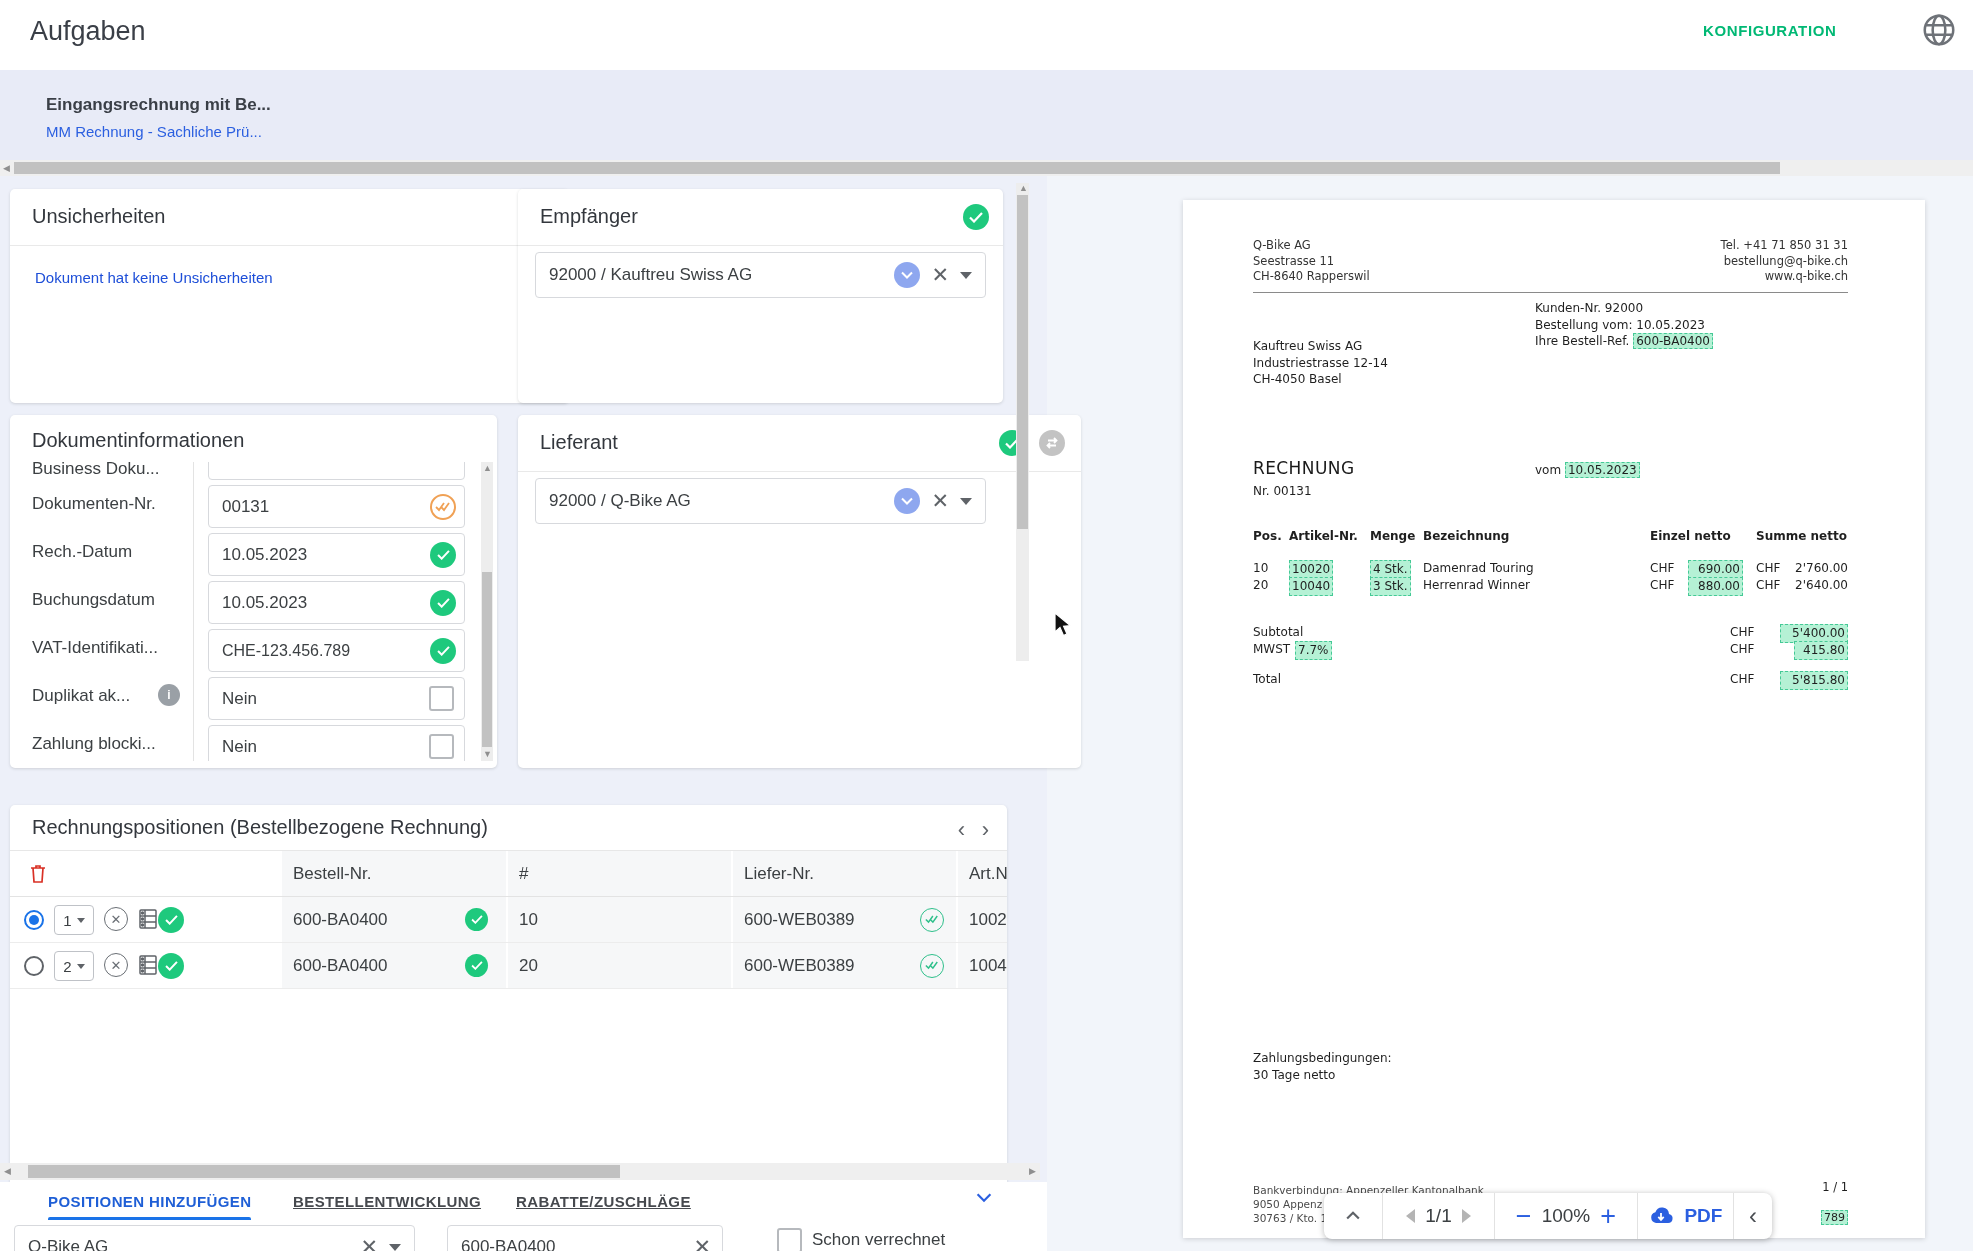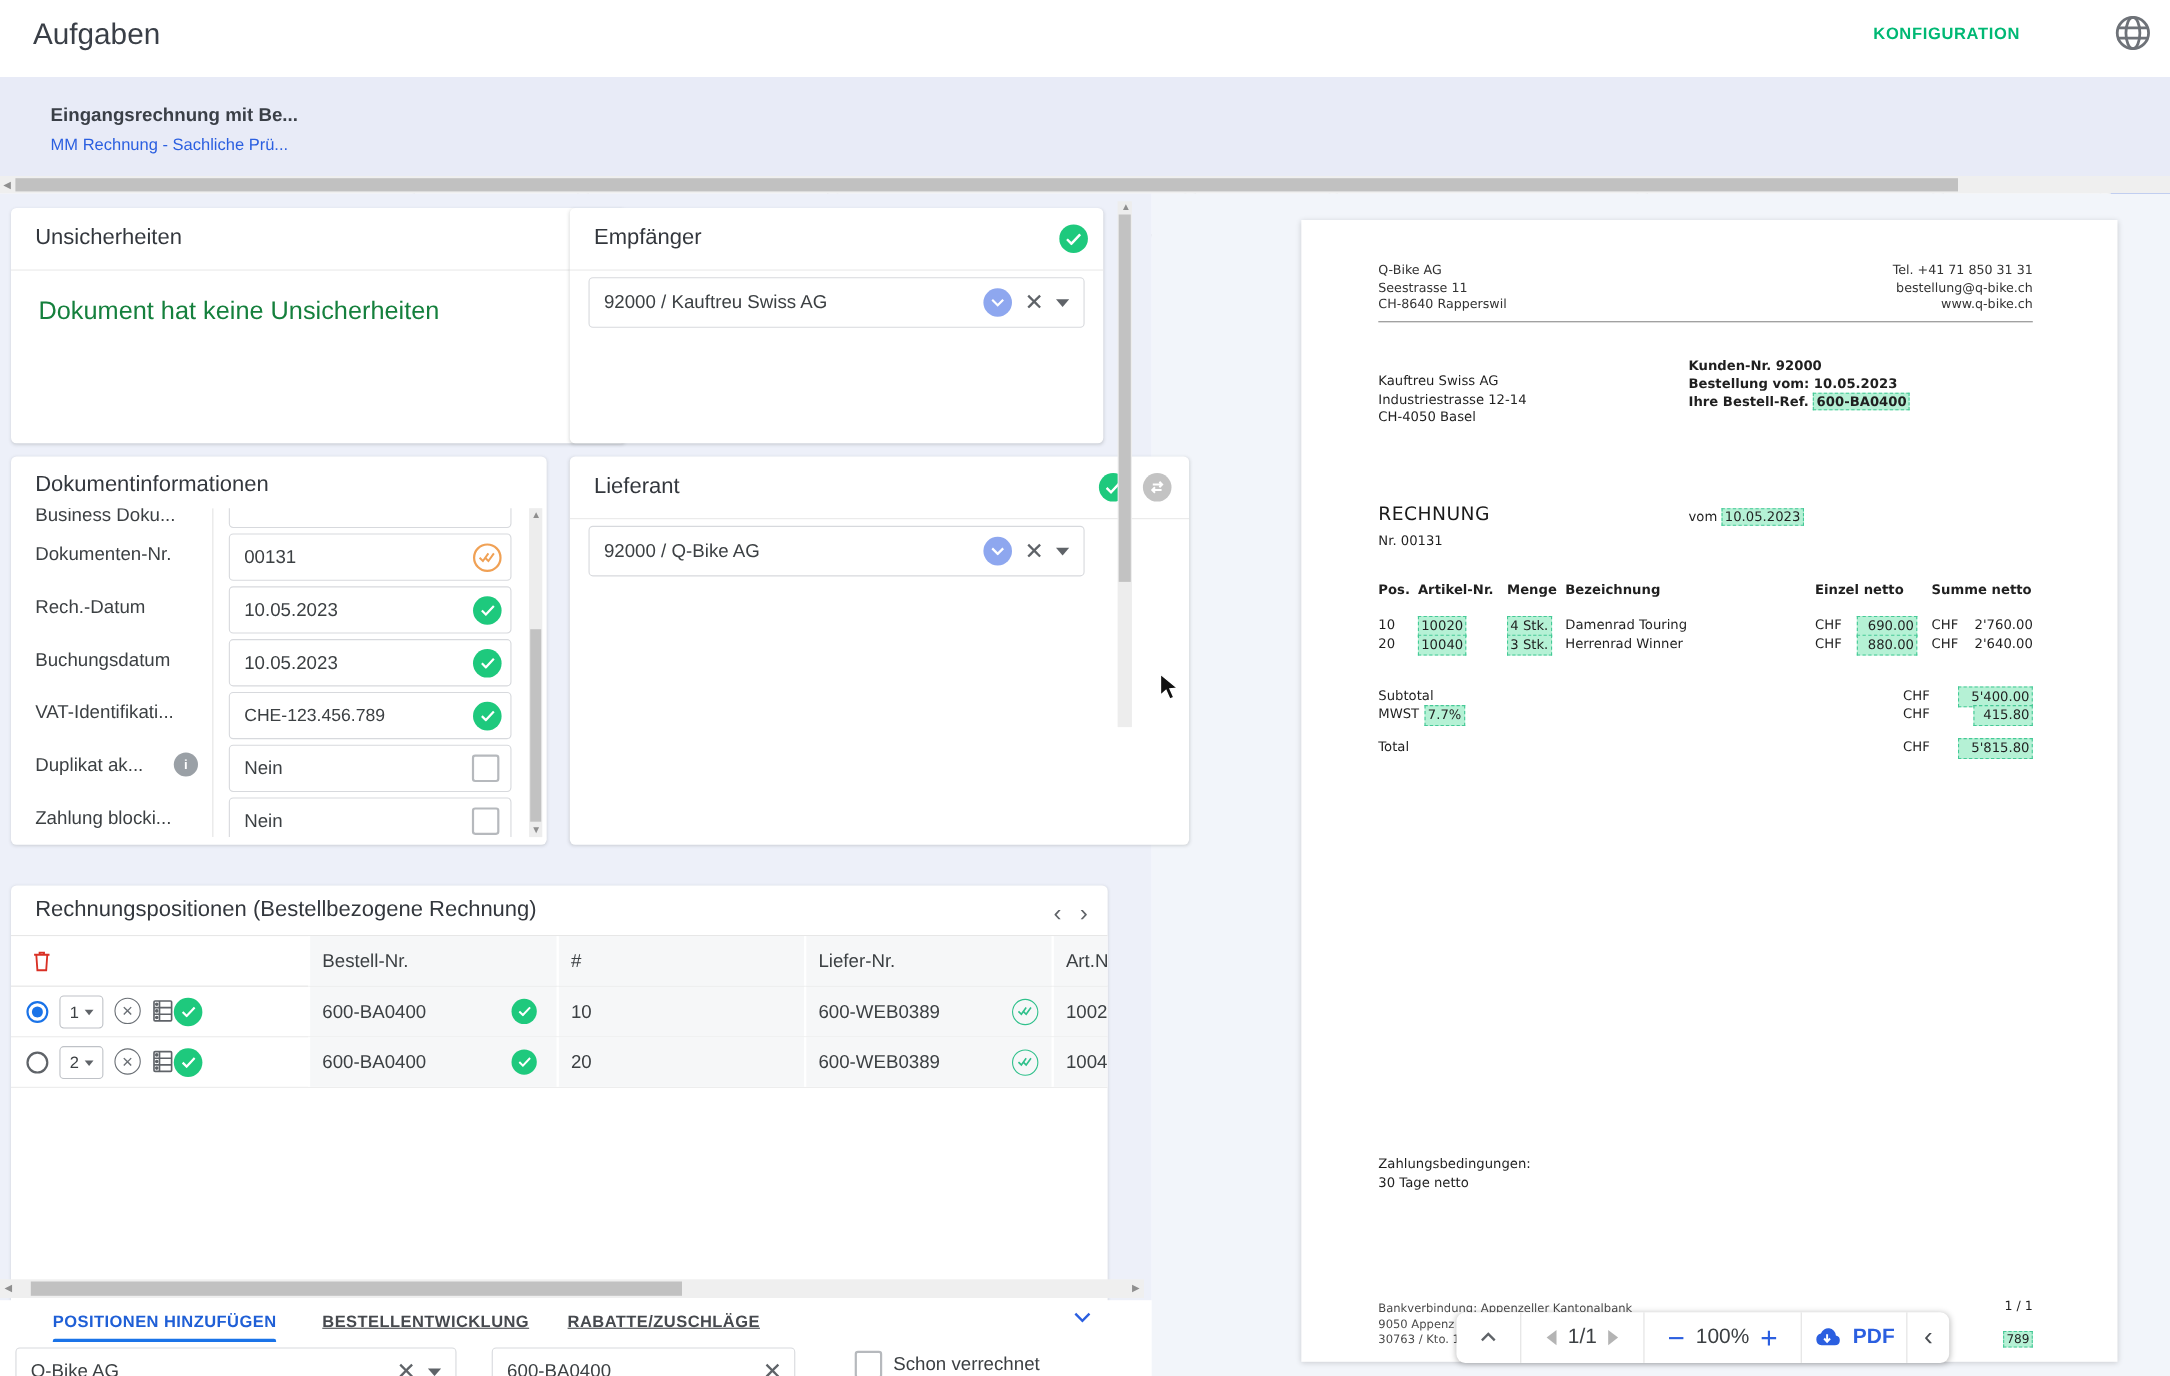--- a/index.html
+++ b/index.html
@@ -153,21 +153,21 @@
 
   <div class="card" style="left:10px; top:189px; width:559px; height:214px;">
     <div class="card-head">
       <div class="card-title">Unsicherheiten</div>
       <div class="badge" style="right:14px; top:15px;">
         <svg width="14" height="11" viewBox="0 0 14 11">
             <path d="M1 5.5l4 4L13 1" stroke="#fff" stroke-width="2.2" fill="none"></path>
           </svg>
       </div>
     </div>
-    <div class="abs" style="left:25px; top:80px; font-size:23px; color:#15803d;">Dokument hat keine Unsicherheiten</div>
+    <div class="abs" style="left:25px; top:80px; font-size:15px; color:#1d4ed8;">Dokument hat keine Unsicherheiten</div>
   </div>
 
   <div class="card" style="left:518px; top:189px; width:485px; height:214px;">
     <div class="card-head">
       <div class="card-title">Empfänger</div>
       <div class="badge" style="right:14px; top:15px;">
         <svg width="14" height="11" viewBox="0 0 14 11">
             <path d="M1 5.5l4 4L13 1" stroke="#fff" stroke-width="2.2" fill="none"></path>
           </svg>
       </div>
@@ -444,21 +444,21 @@
       <div>Seestrasse 11</div>
       <div>CH-8640 Rapperswil</div>
     </div>
     <div class="abs inv-sm num" style="right:77px; top:38px; color:#333; text-align:right;">
       <div>Tel. +41 71 850 31 31</div>
       <div>bestellung@q-bike.ch</div>
       <div>www.q-bike.ch</div>
     </div>
     <div class="abs" style="left:70px; top:92px; width:595px; border-top:1px solid #8a8a8a;"></div>
 
-    <div class="abs inv-md" style="left:352px; top:124px;font-weight:bold;">
+    <div class="abs inv-md" style="left:352px; top:100px;">
       <div>Kunden-Nr. 92000</div>
       <div>Bestellung vom: 10.05.2023</div>
       <div>
         <span>Ihre Bestell-Ref.</span>
         <span class="hl">600-BA0400</span>
       </div>
     </div>
     <div class="abs inv-md" style="left:70px; top:138px;">
       <div>Kauftreu Swiss AG</div>
       <div>Industriestrasse 12-14</div>

